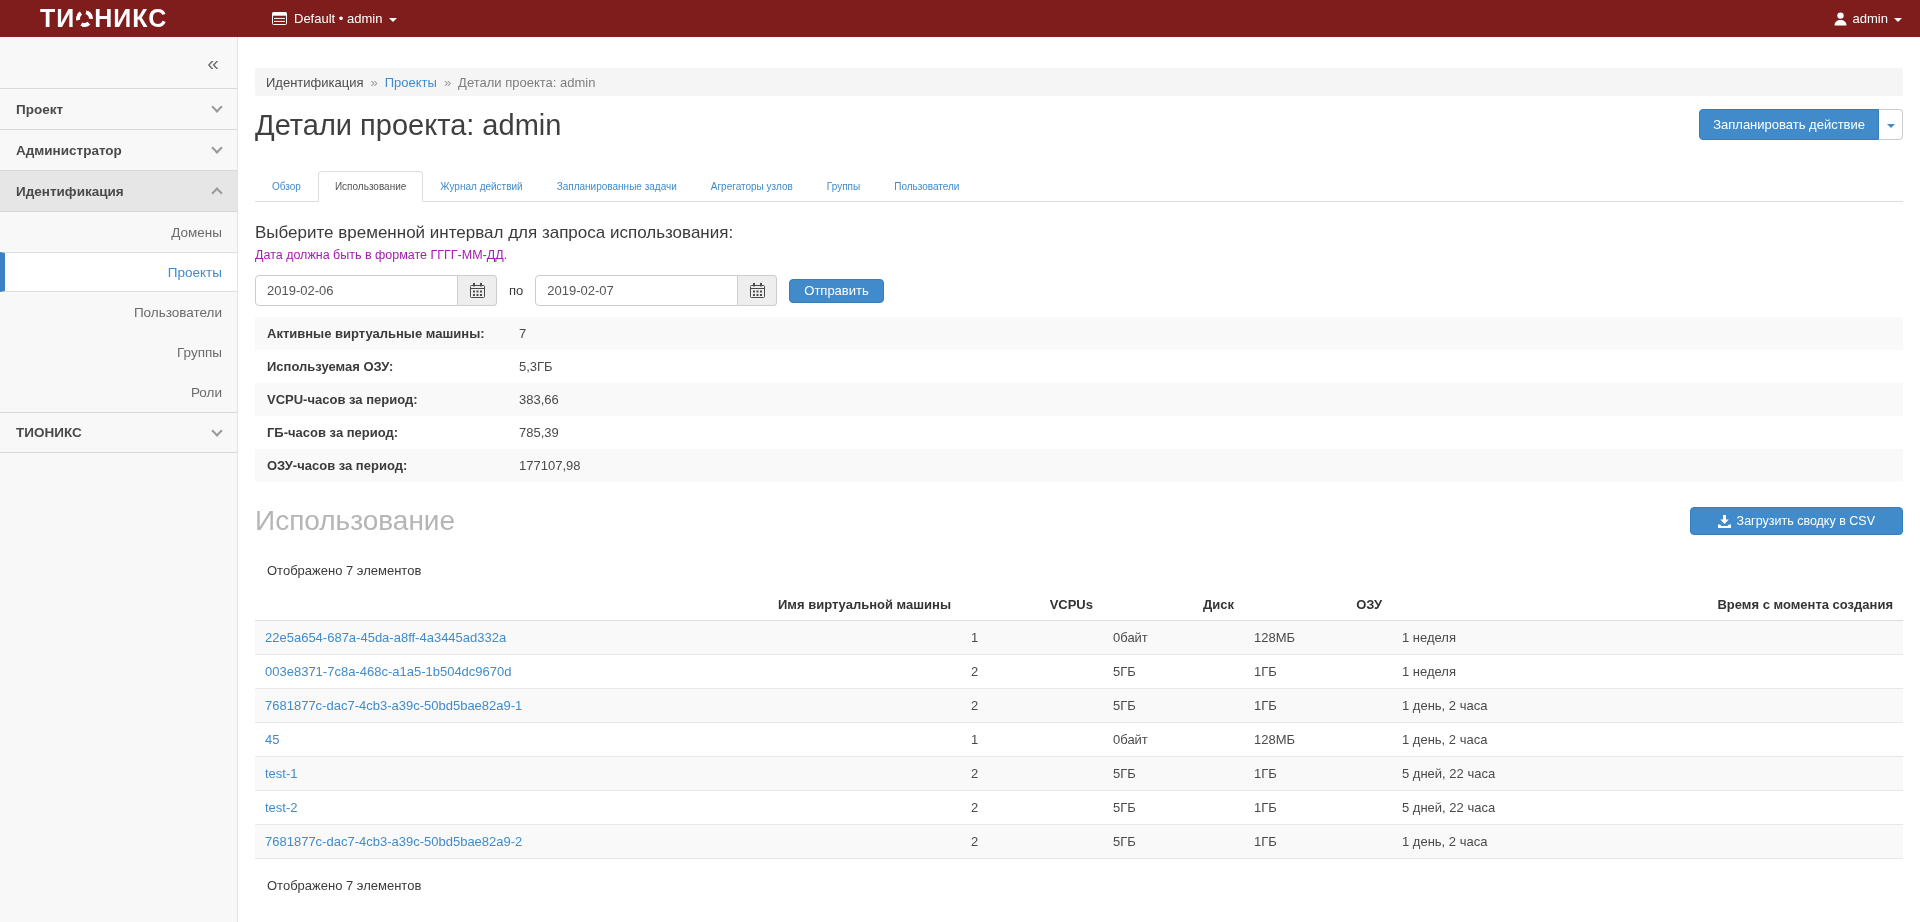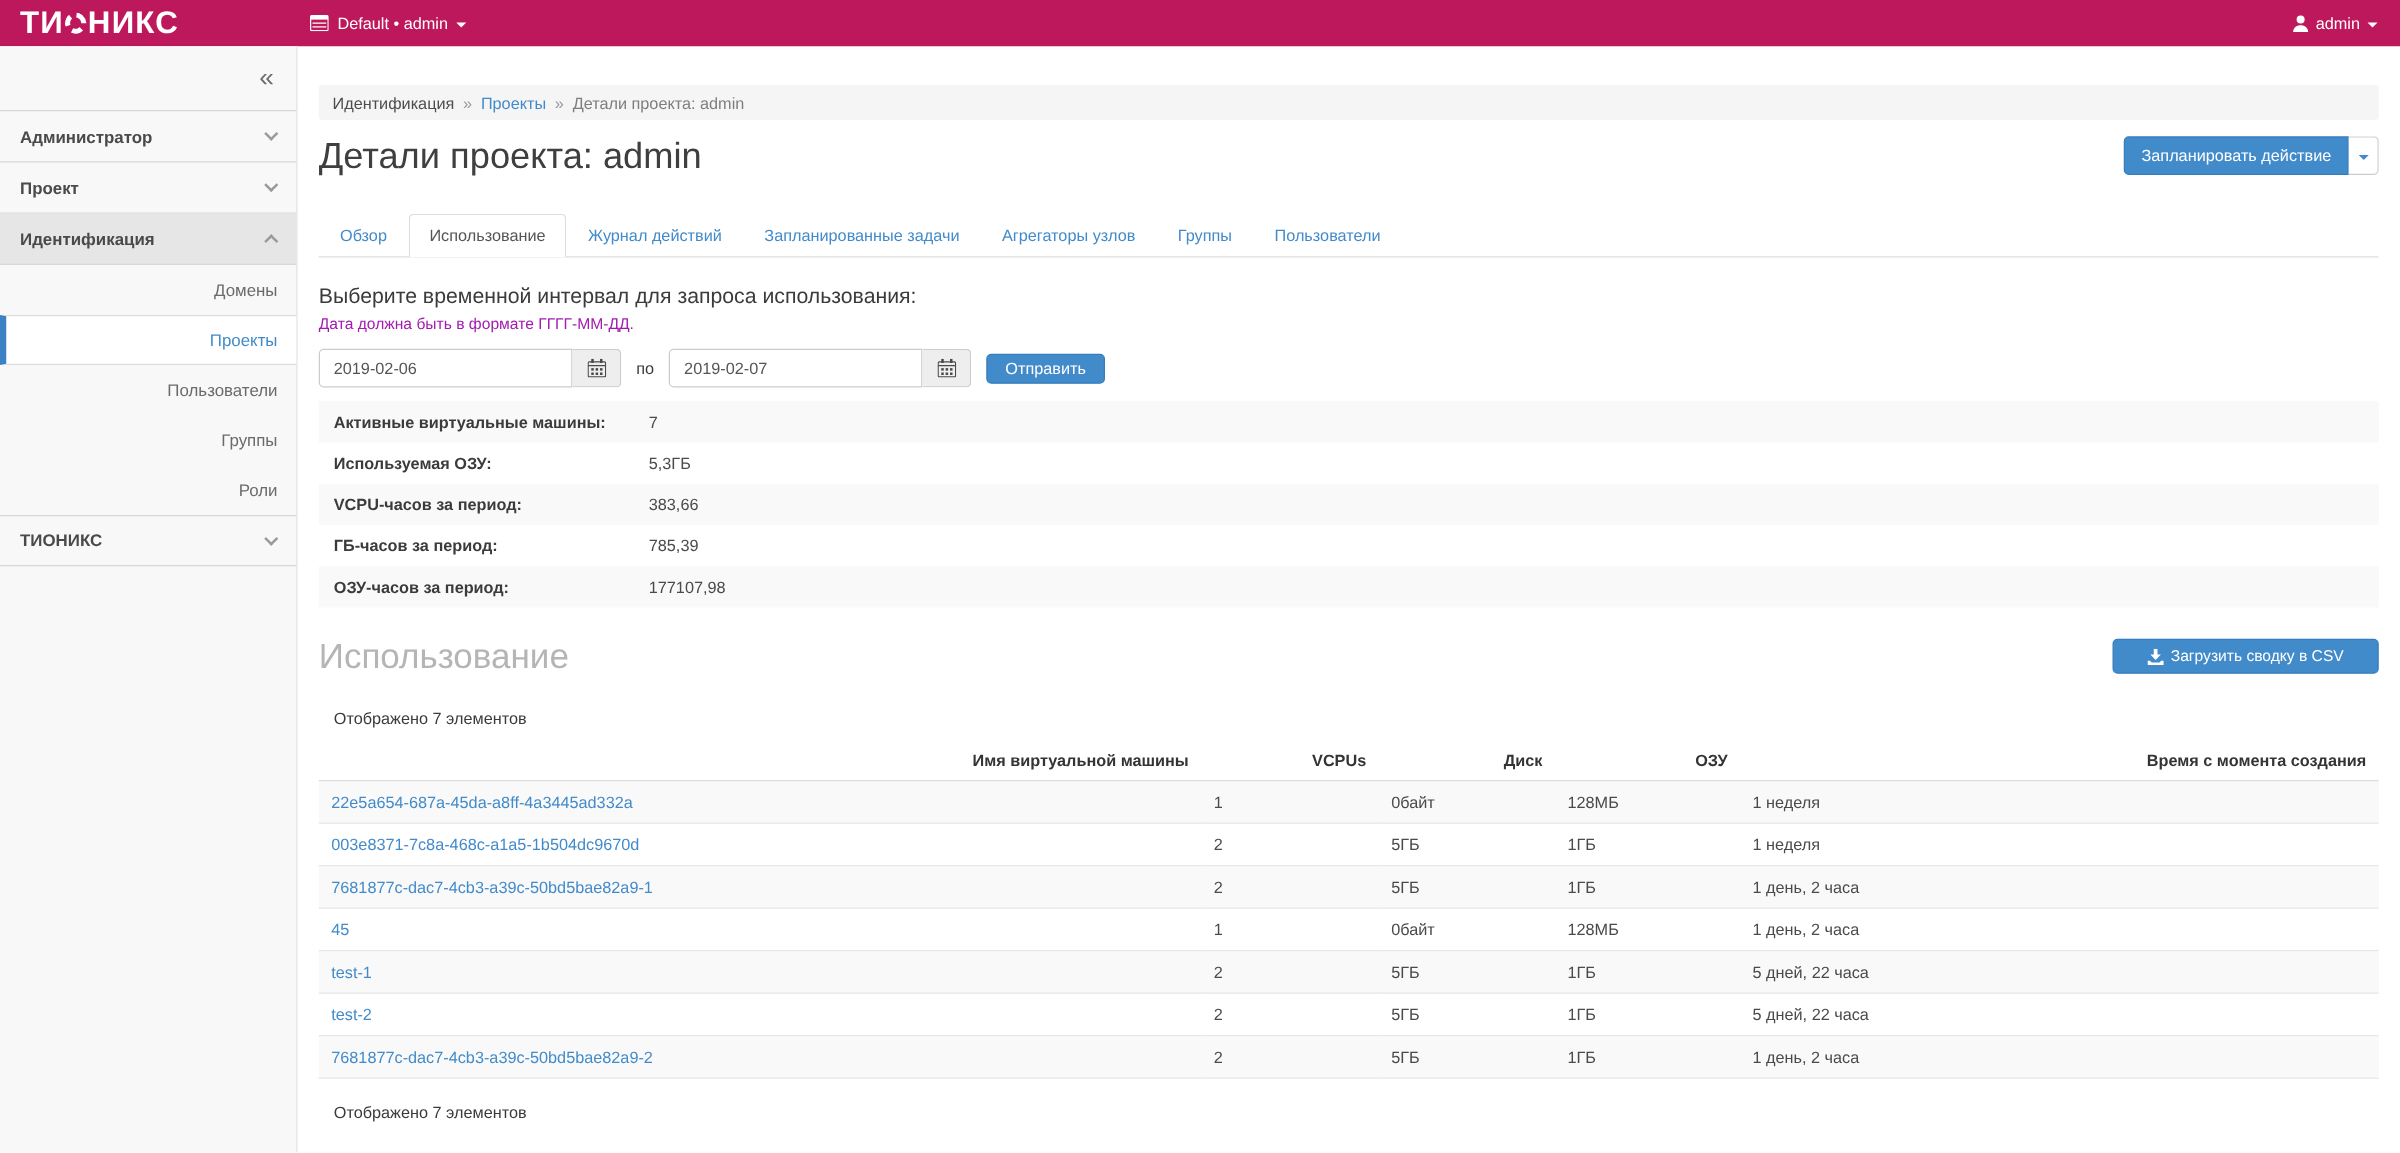--- a/index.html
+++ b/index.html
@@ -1,20 +1,20 @@
 <!DOCTYPE html>
 <html><head>
 <meta charset="utf-8">
 <style>
   * { margin:0; padding:0; box-sizing:border-box; }
   html,body { width:1920px; height:922px; overflow:hidden; background:#fff;
     font-family:"Liberation Sans","DejaVu Sans",sans-serif; font-size:13px; color:#373737; }
 
   
-  .topbar { height:37px; background:#be185d; display:flex; align-items:center; color:#fff; }
+  .topbar { height:37px; background:#7f1d1d; display:flex; align-items:center; color:#fff;padding-left:24px; }
   .brand { width:238px; padding-left:16px; font-size:25px; font-weight:bold; letter-spacing:1px;
     display:flex; align-items:center; color:#fff; }
   .brand .o-ring { display:inline-block; width:17px; height:17px; border:4px dashed #fff;
     border-radius:50%; margin:0 1px; transform:rotate(20deg); }
   .ctx { display:flex; align-items:center; gap:7px; padding:0 10px; height:100%; cursor:pointer; font-size:13px; }
   .spacer { flex:1; }
   .user { display:flex; align-items:center; gap:6px; padding:0 18px; height:100%; cursor:pointer; font-size:13px; }
   .caret { display:inline-block; width:0; height:0; border-left:4px solid transparent;
     border-right:4px solid transparent; border-top:4px solid currentColor; margin-top:2px; }
 
@@ -51,21 +51,21 @@
   .page-title { font-size:29px; font-weight:400; color:#3f3f3f; }
   .btn-group { display:flex;justify-content:flex-end; }
   .btn { background:#428bca; border:1px solid #357ebd; color:#fff; font-size:13px;
     padding:7px 13px; border-radius:4px; cursor:pointer; font-family:inherit; }
   .btn-group .btn.main-part { border-radius:4px 0 0 4px; }
   .btn-group .drop-part { width:24px; background:#fff; border:1px solid #ccc; border-left:none;
     border-radius:0 4px 4px 0; display:flex; align-items:center; justify-content:center;
     color:#428bca; cursor:pointer; }
 
   .tabs { margin-top:29px; display:flex; border-bottom:1px solid #ddd; }
-  .tab { padding:9px 16px; font-size:13px; color:#428bca; cursor:pointer; margin-bottom:-1px;
+  .tab { padding:9px 16px; font-size:10px; color:#428bca; cursor:pointer; margin-bottom:-1px;
     border:1px solid transparent; border-radius:4px 4px 0 0; }
   .tab.active { color:#555; background:#fff; border-color:#ddd #ddd #fff #ddd; cursor:default; }
 
   .form-heading { margin-top:21px; font-size:17px; color:#3b3b3b; }
   .form-hint { margin-top:5px; font-size:12.5px; color:#a21caf; }
   .date-row { margin-top:13px; display:flex; align-items:center; gap:12px; }
   .input-group { display:flex; height:31px; }
   .input-group input { width:203px; border:1px solid #ccc; border-radius:4px 0 0 4px;
     padding:0 11px; font-size:13px; color:#555; font-family:inherit; outline:none; }
   .input-addon { width:39px; background:#eee; border:1px solid #ccc; border-left:none;
@@ -130,25 +130,25 @@
   </div>
 </div>
 
 <div class="layout">
 
   <div class="sidebar">
     <div class="collapse-row">
       <span class="collapse-btn">«</span>
     </div>
     <div class="side-section">
+      <span class="lbl">Проект</span>
+      <span class="chev down"></span>
+    </div>
+    <div class="side-section">
       <span class="lbl">Администратор</span>
-      <span class="chev down"></span>
-    </div>
-    <div class="side-section">
-      <span class="lbl">Проект</span>
       <span class="chev down"></span>
     </div>
     <div class="side-section expanded">
       <span class="lbl">Идентификация</span>
       <span class="chev up"></span>
     </div>
     <div class="side-item">
       <span>Домены</span>
     </div>
     <div class="side-item active">

